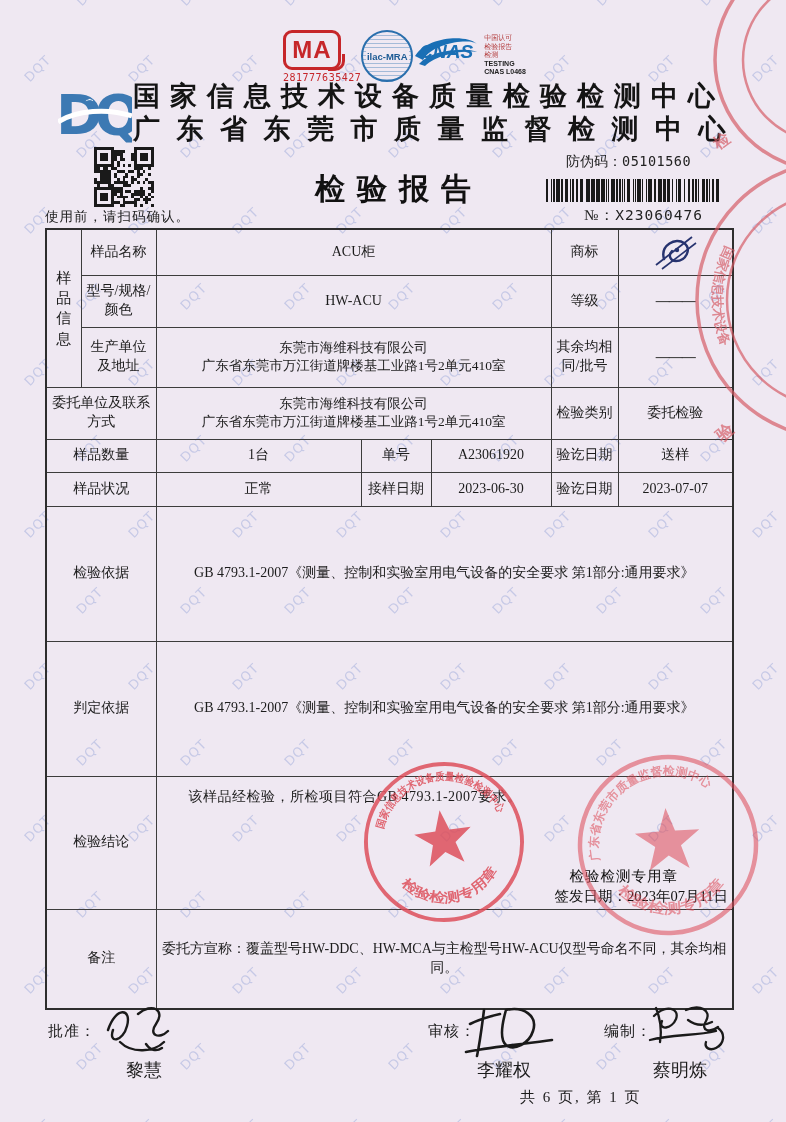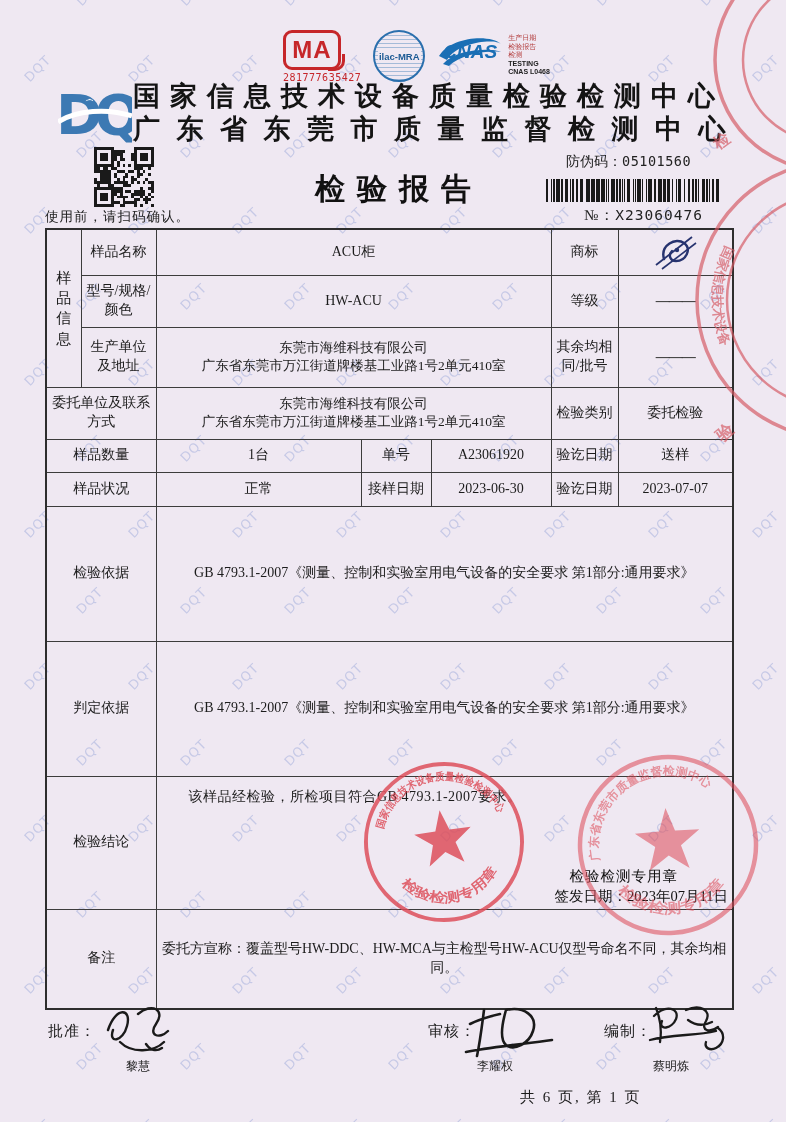--- a/index.html
+++ b/index.html
@@ -7,21 +7,21 @@
   body { font-family:"Liberation Serif","DejaVu Serif",serif; background:#888; }
   .page { position:relative; width:786px; height:1122px; background:#efe8f2; overflow:hidden; }
 
   
   #wm-layer { position:absolute; inset:0; z-index:1; pointer-events:none; }
   .wm { position:absolute; font-family:"DejaVu Sans",sans-serif; font-size:13px; color:#8f9fd6; opacity:.42; transform:rotate(-45deg); letter-spacing:1px; }
 
   
   .hdr { position:absolute; left:0; top:0; width:100%; z-index:2; }
 
-  .cert-row { position:absolute; left:283px; top:30px; display:flex; align-items:flex-start; gap:12px; }
+  .cert-row { position:absolute; left:283px; top:30px; display:flex; align-items:flex-start; }
   .cma-box { text-align:center; }
   .cma-mark { width:58px; height:40px; border:3px solid #c6262a; border-radius:9px; display:flex; align-items:center; justify-content:center; color:#c6262a; font-family:"Liberation Sans",sans-serif; font-weight:bold; font-size:24px; letter-spacing:1px; position:relative; }
   .cma-mark:after { content:""; position:absolute; right:-7px; bottom:-4px; width:14px; height:14px; border:3px solid #c6262a; border-left:none; border-top:none; border-radius:0 0 10px 0; }
   .cma-num { margin-top:2px; font-size:10px; color:#c6262a; font-family:"DejaVu Sans Mono",monospace; letter-spacing:.5px; }
   .ilac-circle { width:52px; height:52px; border-radius:50%; border:2px solid #2a6fad; background:repeating-linear-gradient(0deg, rgba(42,111,173,.38) 0 1px, transparent 1px 4px); display:flex; align-items:center; justify-content:center; }
   .ilac-circle span { background:#efe8f2; color:#1c5a94; font-family:"Liberation Sans",sans-serif; font-weight:bold; font-size:9.5px; padding:1px 1px; }
   .cnas-box { display:flex; gap:5px; align-items:flex-start; margin-top:4px; }
   .cnas-swoosh { position:relative; width:66px; height:34px; }
   .cnas-swoosh svg { position:absolute; inset:0; }
   .cnas-word { position:absolute; left:6px; top:7px; color:#1a6fb5; font-family:"Liberation Sans",sans-serif; font-weight:bold; font-style:italic; font-size:19px; letter-spacing:0; }
@@ -63,21 +63,21 @@
 
   
   .stamp { position:absolute; z-index:4; pointer-events:none; }
   #stamp1 { left:360px; top:758px; transform:rotate(-8deg); opacity:.82; }
   #stamp2 { left:573px; top:750px; transform:rotate(-4deg); opacity:.55; }
   #edge-stamps { position:absolute; left:660px; top:0; z-index:4; opacity:.68; pointer-events:none; }
 
   
   .foot { position:absolute; left:0; top:1000px; width:786px; z-index:3; font-size:15px; color:#1c1c1c; }
   .sig-label { position:absolute; letter-spacing:1px; }
-  .sig-name { position:absolute; font-size:12px; }
+  .sig-name { position:absolute; font-size:18px; }
   .sig-svg { position:absolute; }
   .page-info { position:absolute; left:520px; top:88px; width:240px; font-size:15px; letter-spacing:2px; }
 </style>
 </head>
 <body>
 
 <div class="page">
   <div id="wm-layer">
       <span class="wm" style="left: -30px; top: -15px;">DQT</span>
       <span class="wm" style="left: 74px; top: -15px;">DQT</span>
@@ -220,21 +220,21 @@
       </div>
       <div class="cnas-box">
         <div class="cnas-swoosh">
           <svg viewBox="0 0 66 34" width="66" height="34">
             <path d="M2,22 C14,2 54,0 64,10 C58,4 20,8 10,26 Z" fill="#1a6fb5"></path>
             <path d="M6,30 C20,14 56,14 64,18 C52,16 24,20 12,32 Z" fill="#1a6fb5"></path>
           </svg>
           <span class="cnas-word">CNAS</span>
         </div>
         <div class="cnas-lines">
-          <div class="zh">生产日期</div>
+          <div class="zh">中国认可</div>
           <div class="zh">检验报告</div>
           <div class="zh">检测</div>
           <div class="en">TESTING</div>
           <div class="en">CNAS L0468</div>
         </div>
       </div>
     </div>
 
     <div class="dqt-logo">
       <svg viewBox="0 0 74 64" width="74" height="64">

